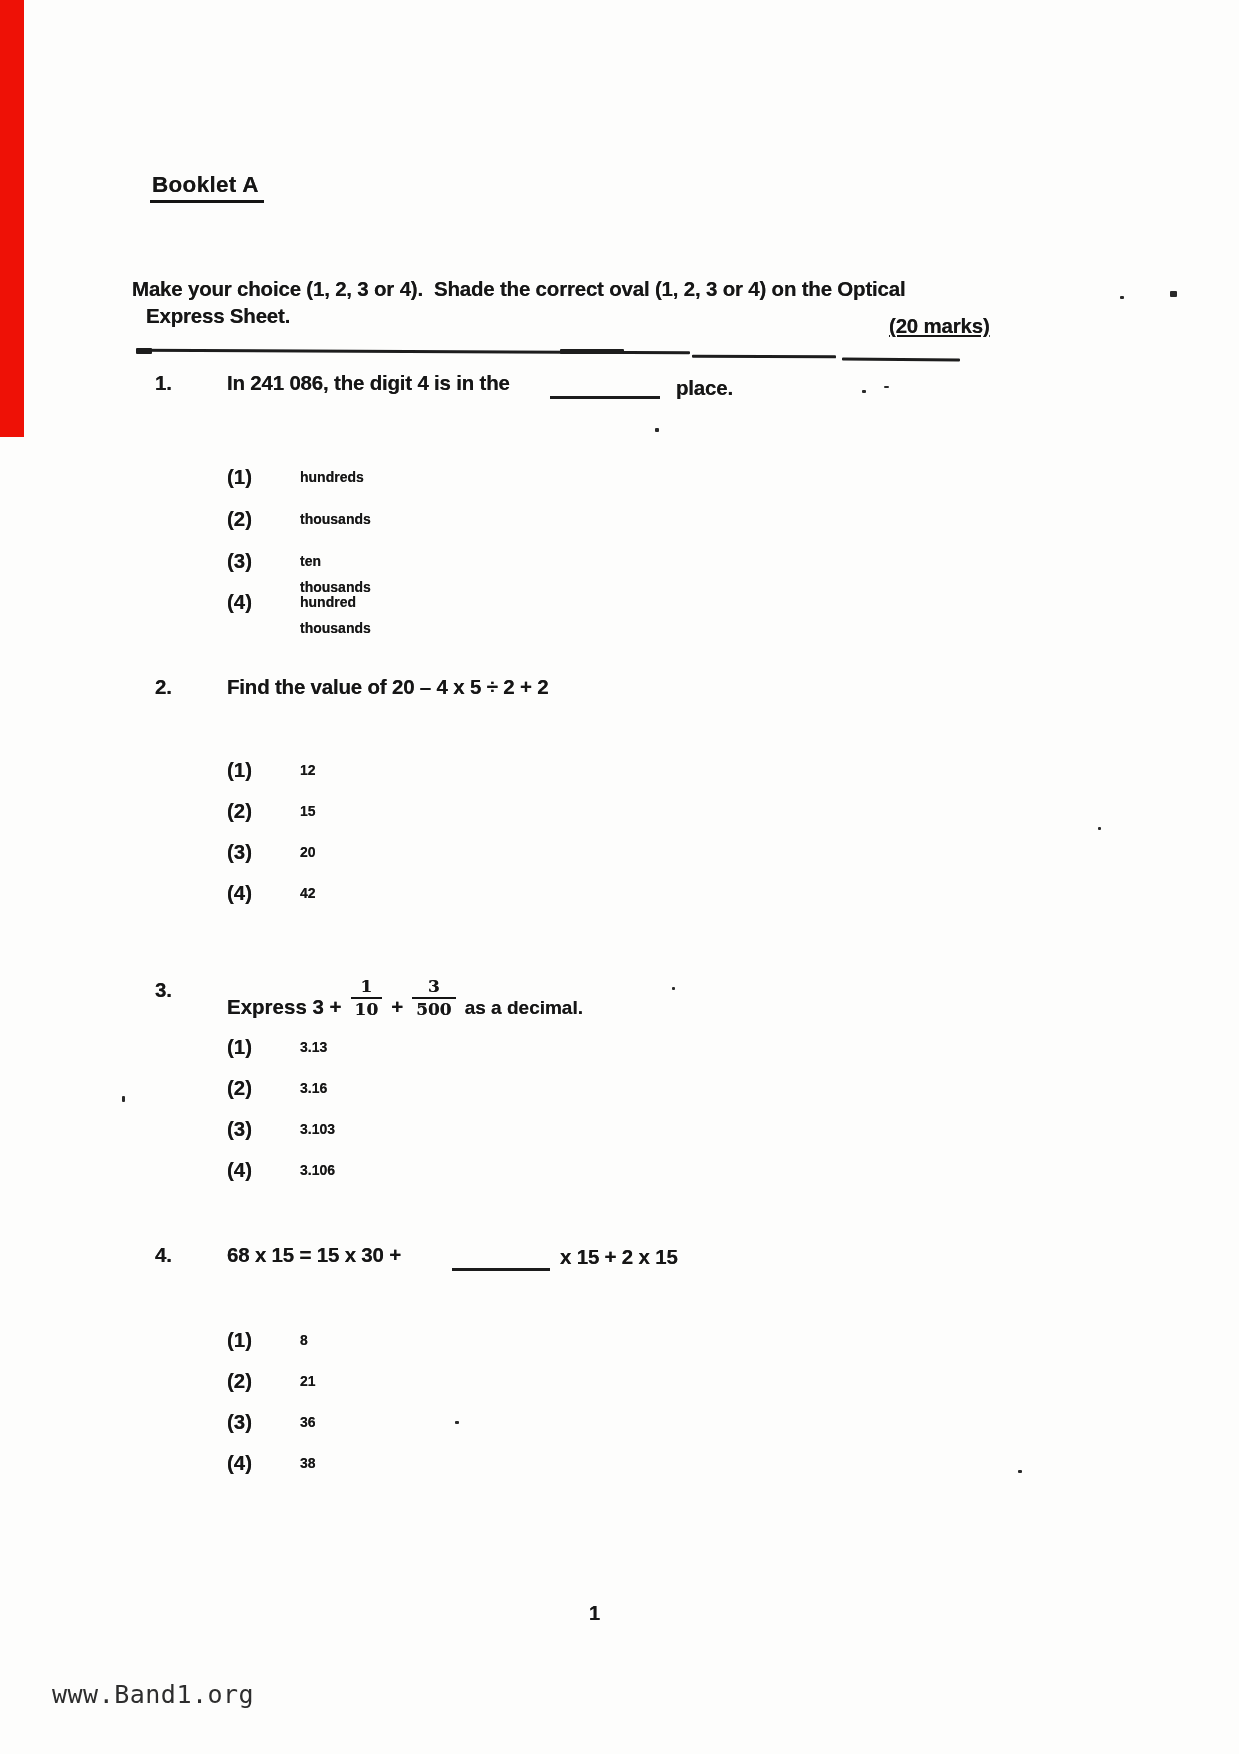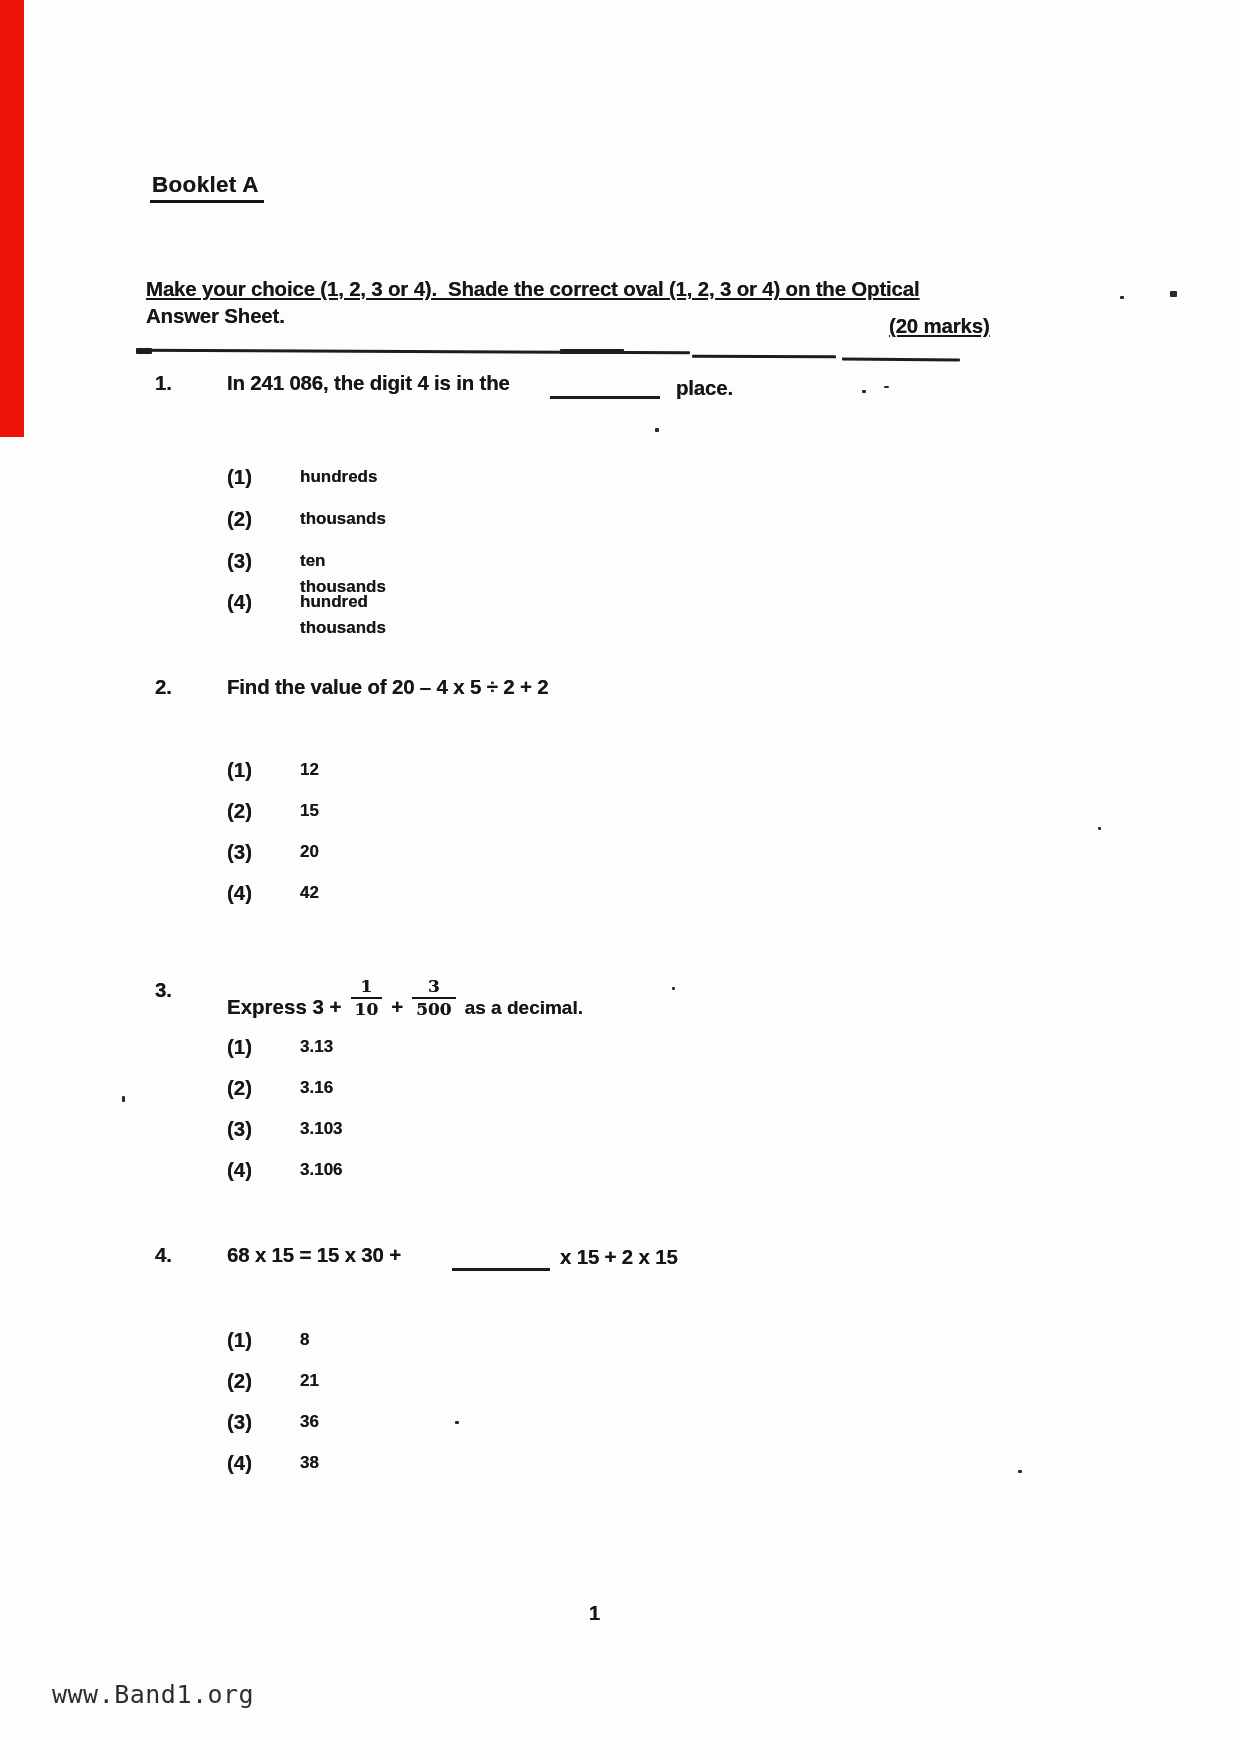--- a/index.html
+++ b/index.html
@@ -8,42 +8,42 @@
     font-family:"Liberation Sans",sans-serif;color:#161616;overflow:hidden;
     font-weight:700;text-shadow:0 0 0.4px rgba(10,10,10,.7);
   }
   .abs{position:absolute;white-space:pre;line-height:26px;font-size:20.5px;letter-spacing:-0.2px;}
   .title{font-size:22.5px;border-bottom:3px solid #141414;padding:0 5px 2px 2px;letter-spacing:.3px;}
   .divider{position:absolute;background:#1d1d1d;border-radius:1px;}
   .blank{position:absolute;background:#1c1c1c;height:2.5px;}
   .qnum{width:40px;}
   .optrow{position:absolute;height:26px;}
   .optrow .marker{position:absolute;left:0;top:0;line-height:26px;font-size:20.5px;}
-  .optrow .label{position:absolute;left:73px;top:0;line-height:26px;font-size:17px;}
+  .optrow .label{position:absolute;left:73px;top:0;line-height:26px;font-size:14px;}
   .expr{position:absolute;display:flex;align-items:flex-end;gap:9px;height:58px;}
   .frac{display:inline-flex;flex-direction:column;align-items:center;font-family:"DejaVu Serif",serif;font-size:17px;line-height:19px;font-weight:700;}
   .frac .den{border-top:2.5px solid #141414;padding:1px 4px 0 4px;}
   .frac .num{padding:0 2px 1px 2px;}
   .speck{position:absolute;background:#2a2a2a;border-radius:1px;}
   .redbar{position:absolute;left:0;top:0;width:24px;height:437px;background:#ee100f;}
   .redbar{background:#ee1106;}
   .watermark{font-family:"DejaVu Sans Mono",monospace;font-weight:400;font-size:25px;color:#2d2d2d;text-shadow:none;letter-spacing:.5px;}
   .pagenum{font-size:20px;}
 </style>
 </head>
 <body>
 
 <div class="page">
 
   <div class="redbar"></div>
 
   <div class="abs title" style="left:150px;top:172px;">Booklet A</div>
 
-  <div class="abs" style="left:146px;top:276px;text-decoration:underline;">Make your choice (1, 2, 3 or 4).  Shade the correct oval (1, 2, 3 or 4) on the Optical</div>
-  <div class="abs" style="left:146px;top:303px;">Answer Sheet.</div>
+  <div class="abs" style="left:132px;top:276px;">Make your choice (1, 2, 3 or 4).  Shade the correct oval (1, 2, 3 or 4) on the Optical</div>
+  <div class="abs" style="left:146px;top:303px;">Express Sheet.</div>
   <div class="abs" style="left:889px;top:313px;text-decoration:underline;">(20 marks)</div>
 
   <div class="divider" style="left:136px;top:348px;width:16px;height:6px;"></div>
   <div class="divider" style="left:138px;top:350px;width:552px;height:3px;transform:rotate(0.25deg);"></div>
   <div class="divider" style="left:560px;top:349px;width:64px;height:5px;"></div>
   <div class="divider" style="left:692px;top:355px;width:144px;height:3px;transform:rotate(0.3deg);"></div>
   <div class="divider" style="left:842px;top:358px;width:118px;height:3px;transform:rotate(0.4deg);"></div>
 
   <div class="abs qnum" style="left:155px;top:370px;">1.</div>
   <div class="abs" style="left:227px;top:370px;">In 241 086, the digit 4 is in the</div>

